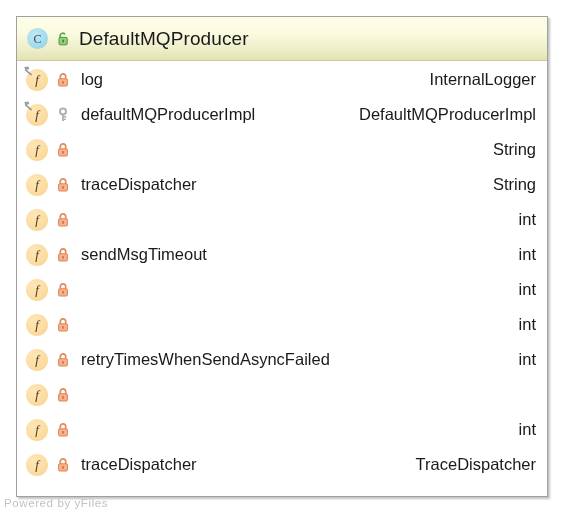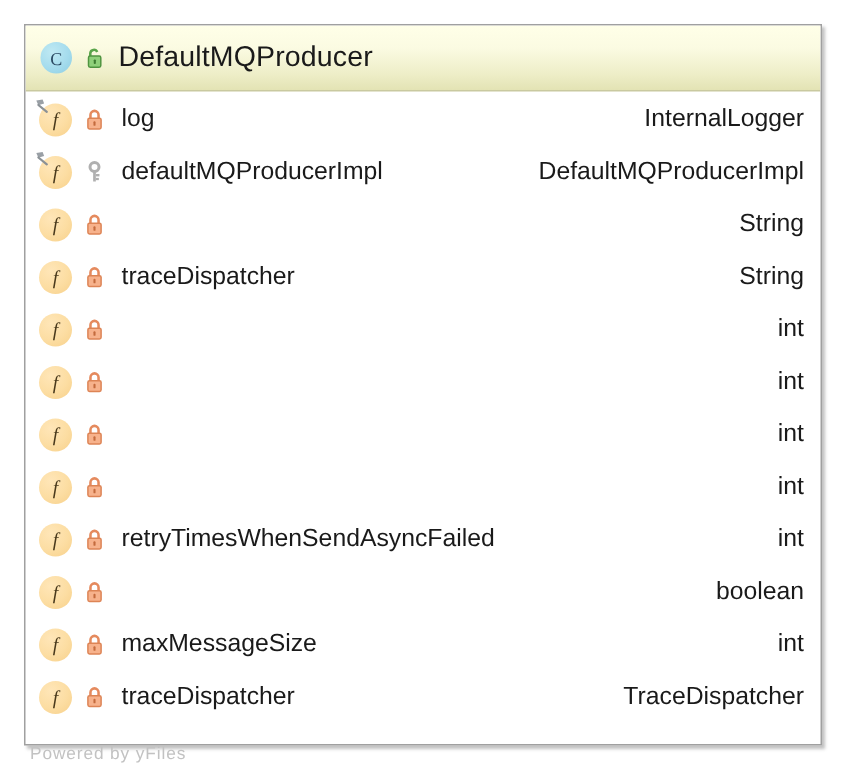--- a/index.html
+++ b/index.html
@@ -119,21 +119,21 @@
     font-size: 16.5px;
     color: #1a1a1a;
     margin-left: auto;
     padding-left: 14px;
     white-space: nowrap;
   }
 
   
   #watermark {
     position: absolute;
-    left: 20px;
+    left: 4px;
     top: 497px;
     font-size: 11.5px;
     color: #c2c2c2;
     letter-spacing: 0.6px;
     white-space: nowrap;
   }
 </style>
 </head>
 <body>
 
@@ -241,20 +241,21 @@
       <span class="icon-field-wrap">
         <span class="icon-field">f</span>
       </span>
       <span class="vis-icon-slot">
         <svg class="icon-lock-orange" viewBox="0 0 14 16" aria-hidden="true">
           <path d="M4.3 7.0 V4.6 a2.7 2.7 0 0 1 5.4 0 V7.0" fill="none" stroke="#e58a5e" stroke-width="1.7"></path>
           <rect x="2.6" y="6.8" width="8.8" height="7.2" rx="1.1" fill="#f7b28c" stroke="#dd8455" stroke-width="1"></rect>
           <rect x="6.3" y="8.9" width="1.4" height="3.0" rx="0.6" fill="#c46b3e"></rect>
         </svg>
       </span>
+      <span class="member-name">sendMsgTimeout</span>
       <span class="member-type">int</span>
     </div>
 
     <div class="member-row">
       <span class="icon-field-wrap">
         <span class="icon-field">f</span>
       </span>
       <span class="vis-icon-slot">
         <svg class="icon-lock-orange" viewBox="0 0 14 16" aria-hidden="true">
           <path d="M4.3 7.0 V4.6 a2.7 2.7 0 0 1 5.4 0 V7.0" fill="none" stroke="#e58a5e" stroke-width="1.7"></path>
@@ -298,35 +299,33 @@
       <span class="icon-field-wrap">
         <span class="icon-field">f</span>
       </span>
       <span class="vis-icon-slot">
         <svg class="icon-lock-orange" viewBox="0 0 14 16" aria-hidden="true">
           <path d="M4.3 7.0 V4.6 a2.7 2.7 0 0 1 5.4 0 V7.0" fill="none" stroke="#e58a5e" stroke-width="1.7"></path>
           <rect x="2.6" y="6.8" width="8.8" height="7.2" rx="1.1" fill="#f7b28c" stroke="#dd8455" stroke-width="1"></rect>
           <rect x="6.3" y="8.9" width="1.4" height="3.0" rx="0.6" fill="#c46b3e"></rect>
         </svg>
       </span>
-      <span class="member-type">boolean</span>
-    </div>
-
-    <div class="member-row">
-      <span class="icon-field-wrap">
-        <span class="icon-field">f</span>
-      </span>
-      <span class="vis-icon-slot">
-        <svg class="icon-lock-orange" viewBox="0 0 14 16" aria-hidden="true">
-          <path d="M4.3 7.0 V4.6 a2.7 2.7 0 0 1 5.4 0 V7.0" fill="none" stroke="#e58a5e" stroke-width="1.7"></path>
-          <rect x="2.6" y="6.8" width="8.8" height="7.2" rx="1.1" fill="#f7b28c" stroke="#dd8455" stroke-width="1"></rect>
-          <rect x="6.3" y="8.9" width="1.4" height="3.0" rx="0.6" fill="#c46b3e"></rect>
-        </svg>
-      </span>
-      <span class="member-name">maxMessageSize</span>
+    </div>
+
+    <div class="member-row">
+      <span class="icon-field-wrap">
+        <span class="icon-field">f</span>
+      </span>
+      <span class="vis-icon-slot">
+        <svg class="icon-lock-orange" viewBox="0 0 14 16" aria-hidden="true">
+          <path d="M4.3 7.0 V4.6 a2.7 2.7 0 0 1 5.4 0 V7.0" fill="none" stroke="#e58a5e" stroke-width="1.7"></path>
+          <rect x="2.6" y="6.8" width="8.8" height="7.2" rx="1.1" fill="#f7b28c" stroke="#dd8455" stroke-width="1"></rect>
+          <rect x="6.3" y="8.9" width="1.4" height="3.0" rx="0.6" fill="#c46b3e"></rect>
+        </svg>
+      </span>
       <span class="member-type">int</span>
     </div>
 
     <div class="member-row">
       <span class="icon-field-wrap">
         <span class="icon-field">f</span>
       </span>
       <span class="vis-icon-slot">
         <svg class="icon-lock-orange" viewBox="0 0 14 16" aria-hidden="true">
           <path d="M4.3 7.0 V4.6 a2.7 2.7 0 0 1 5.4 0 V7.0" fill="none" stroke="#e58a5e" stroke-width="1.7"></path>

